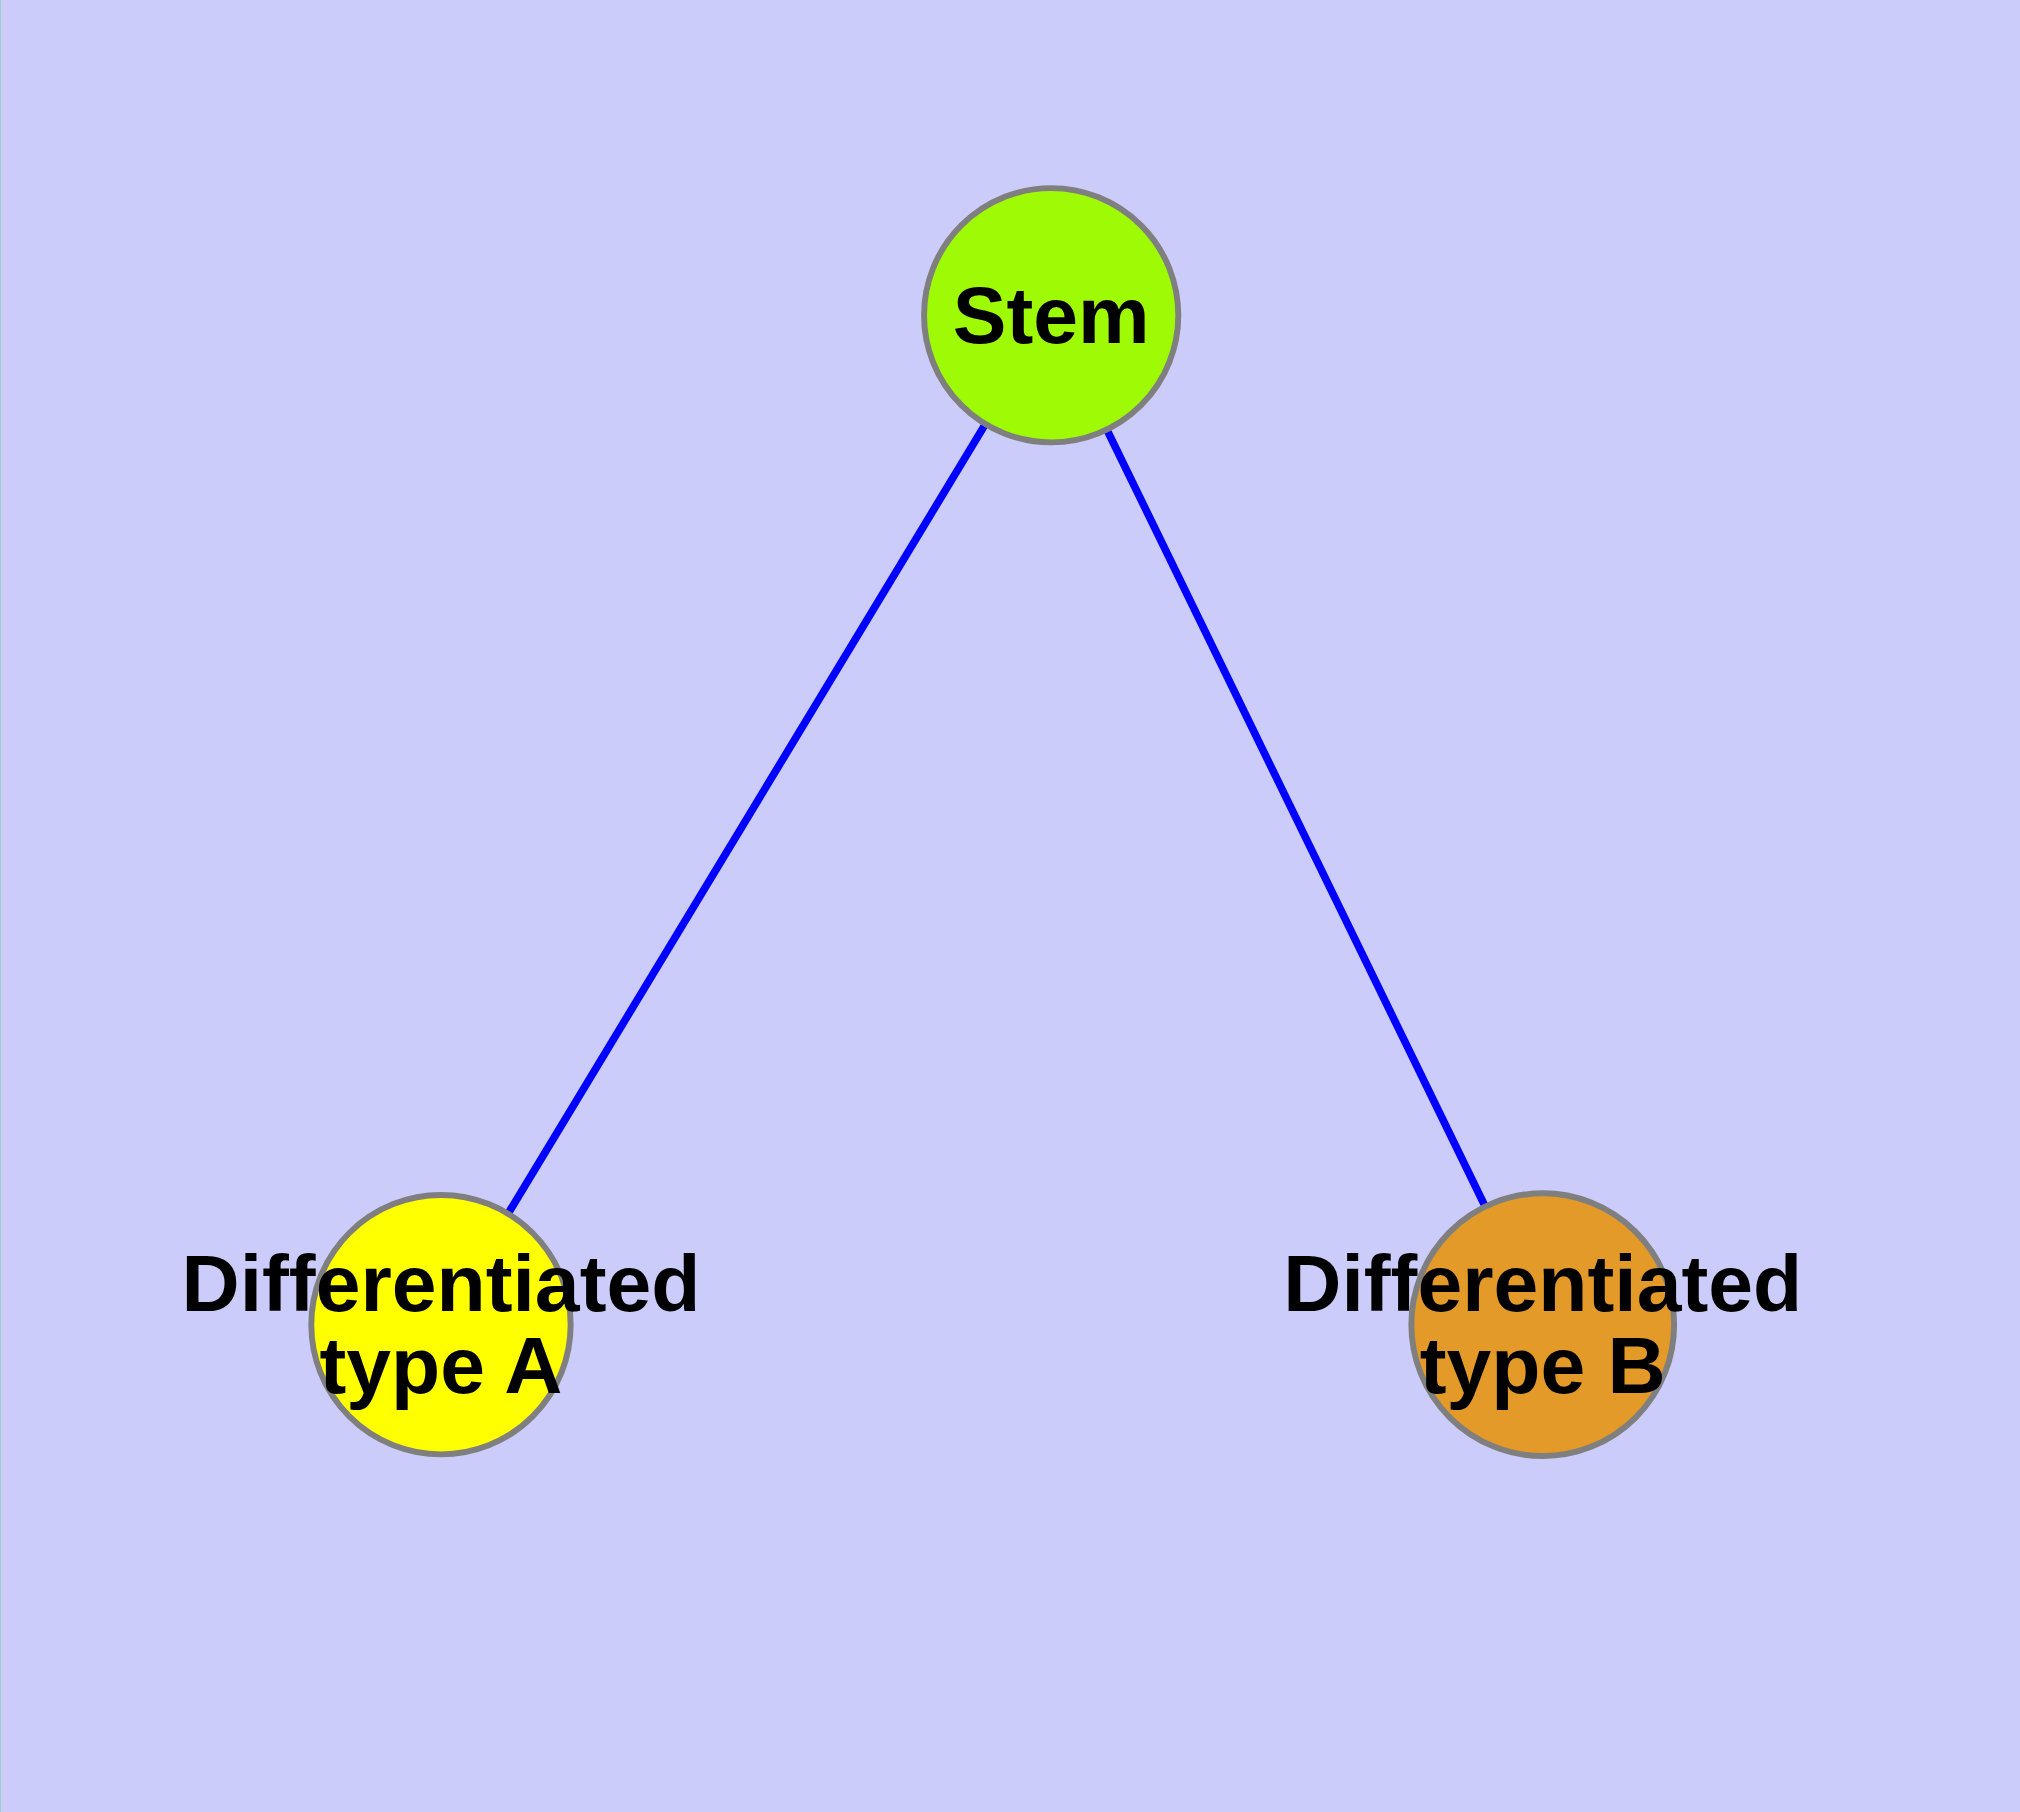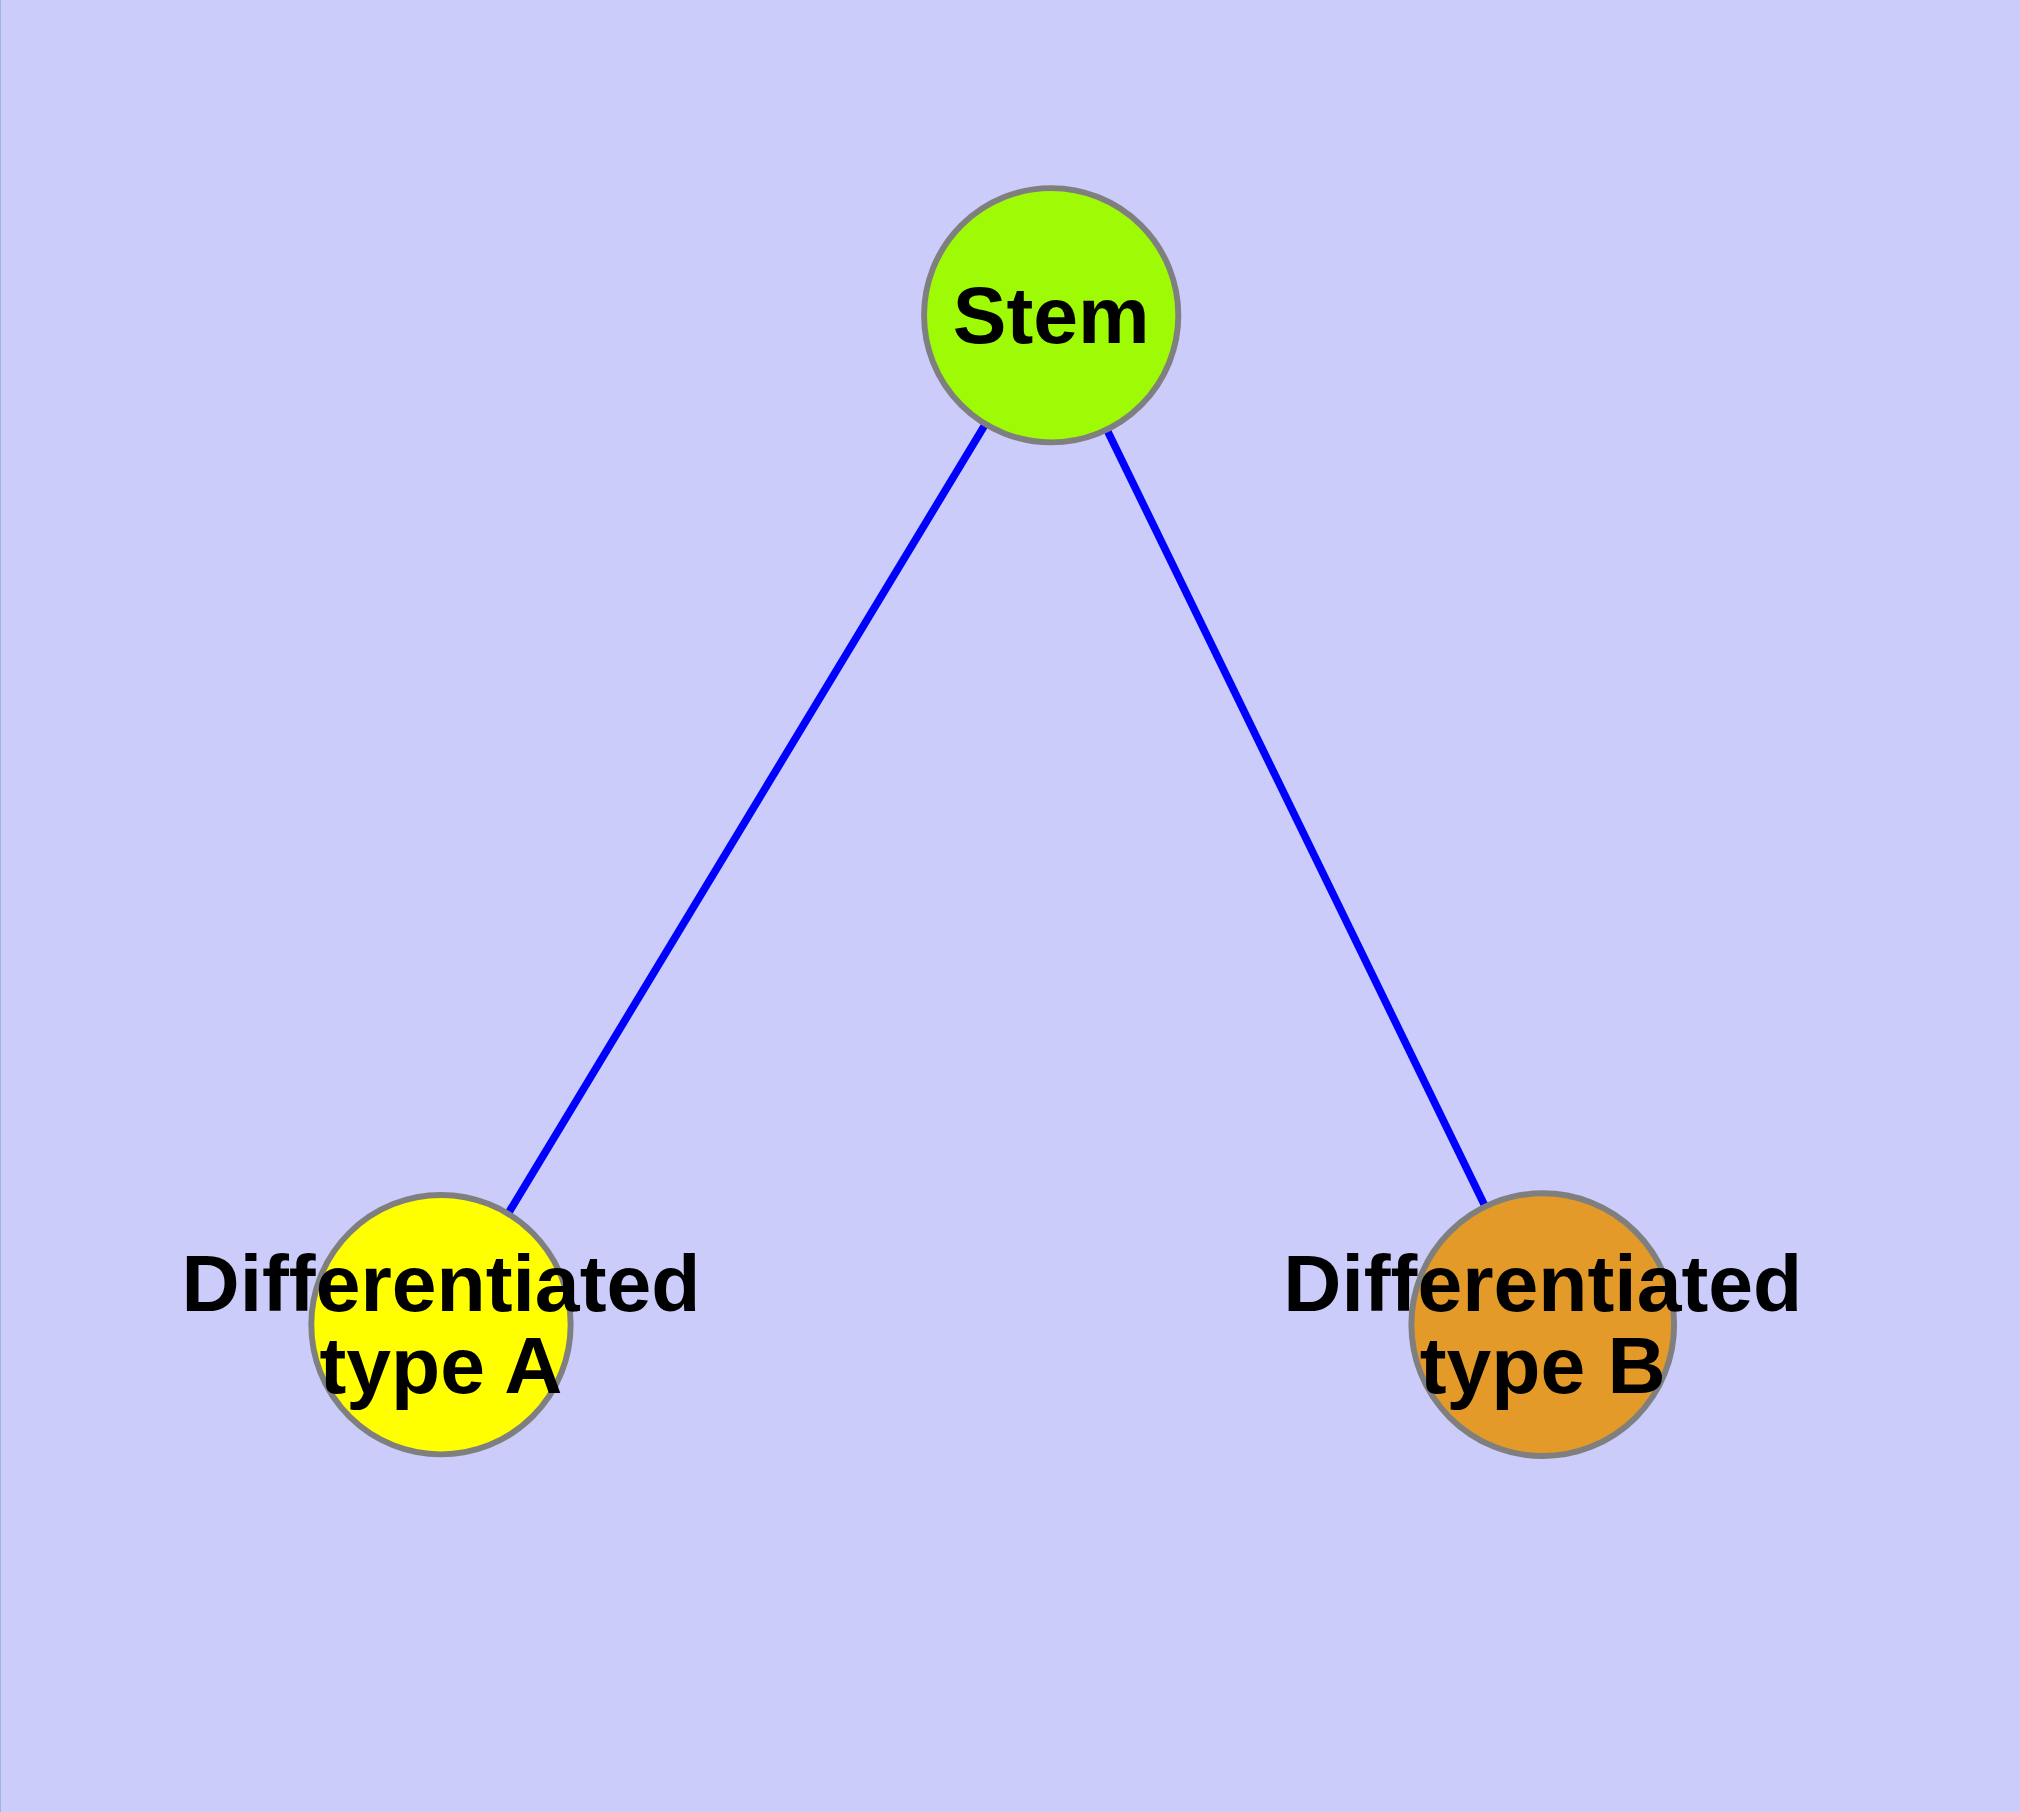--- a/index.html
+++ b/index.html
@@ -42,21 +42,21 @@
     stroke: #7f7f7f;
     stroke-width: 7;
   }
   .bg-rect {
     fill: #ccccfb;
   }
 </style>
 </head>
 <body>
 
-<div id="canvas" style="width: 1998px; height: 1812px; background: #0f766e;">
+<div id="canvas" style="width: 1998px; height: 1812px; background: #22c55e;">
   <svg id="graph-svg" viewBox="0 0 2384 2138" xmlns="http://www.w3.org/2000/svg" style="width: 2021px; height: 1812px;">
 
     <rect class="bg-rect" x="0" y="0" width="2384" height="2138" fill="#ccccfb"></rect>
 
     <g>
       <line class="edge-line" x1="1240" y1="372" x2="520" y2="1563" stroke="#0000ff" stroke-width="9"></line>
       <line class="edge-line" x1="1240" y1="372" x2="1820" y2="1563" stroke="#0000ff" stroke-width="9"></line>
     </g>
 
     <g>

